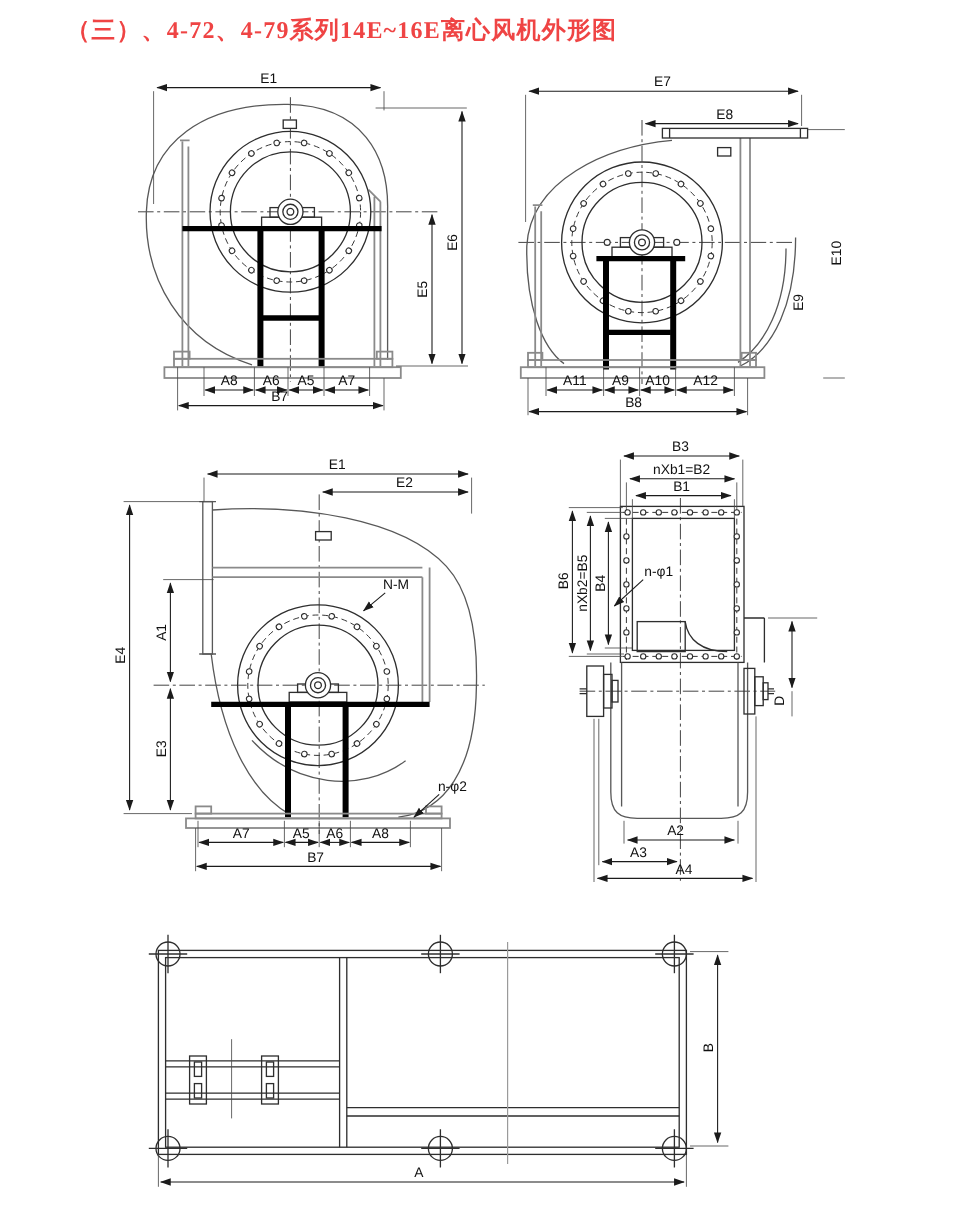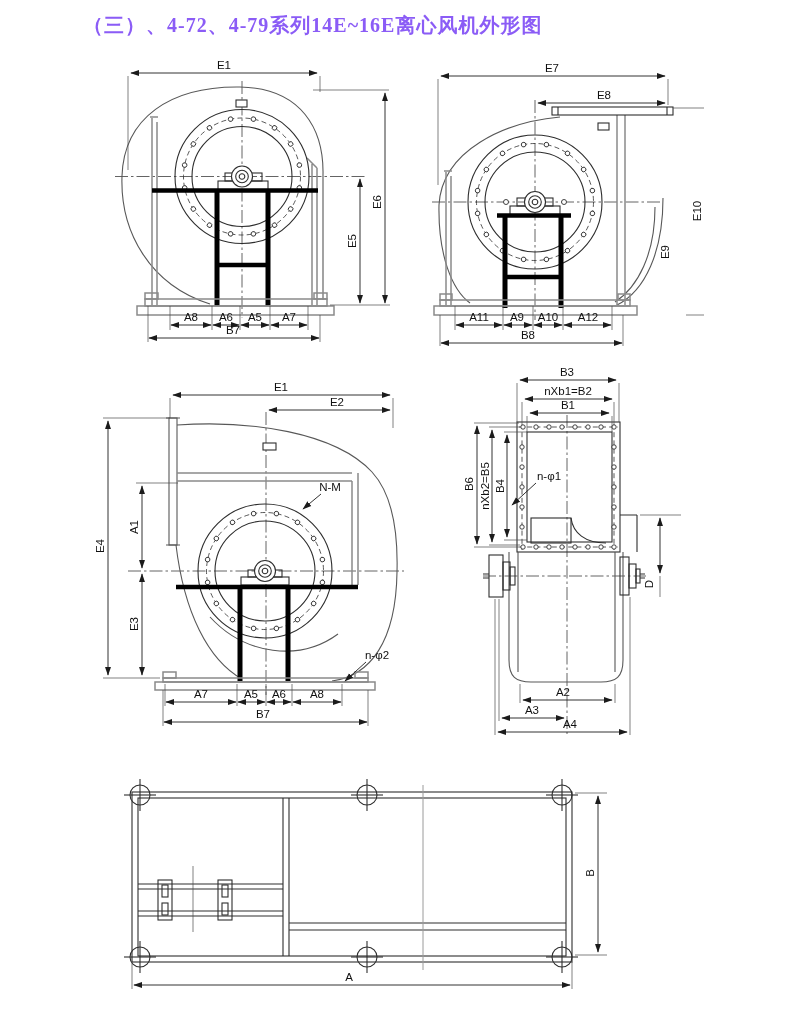--- a/index.html
+++ b/index.html
@@ -1,18 +1,18 @@
 <!DOCTYPE html>
 <html><head>
 <meta charset="utf-8">
 <style>
   html,body{margin:0;padding:0;background:#fff;}
   body{width:800px;height:1023px;position:relative;font-family:"Liberation Sans",sans-serif;}
-  .title{position:absolute;left:55px;top:12px;font-size:20px;font-weight:bold;color:#8b5cf6;
-         letter-spacing:1px;font-family:"Liberation Serif","DejaVu Serif",serif;white-space:nowrap;margin-left:28px;}
+  .title{position:absolute;left:55px;top:12px;font-size:20px;font-weight:bold;color:#ef4444;
+         letter-spacing:1px;font-family:"Liberation Serif","DejaVu Serif",serif;white-space:nowrap;}
   svg{position:absolute;left:0;top:0;}
   .c1{stroke:#2e2e2e;stroke-width:1.1;fill:none}
   .c2{stroke:#585858;stroke-width:1.1;fill:none}
   .lg{stroke:#8a8a8a;stroke-width:1.5;fill:none}
   .thk{stroke:#000;stroke-width:4.4;fill:none}
   .pst{stroke:#000;stroke-width:5;fill:none}
   .cl{stroke:#3c3c3c;stroke-width:.8;fill:none;stroke-dasharray:13 3 2.5 3}
   .dim{stroke:#1b1b1b;stroke-width:.9;fill:none;marker-start:url(#arr);marker-end:url(#arr)}
   .ldr{stroke:#1b1b1b;stroke-width:.9;fill:none;marker-end:url(#arr)}
   .ext{stroke:#4a4a4a;stroke-width:.7;fill:none}

